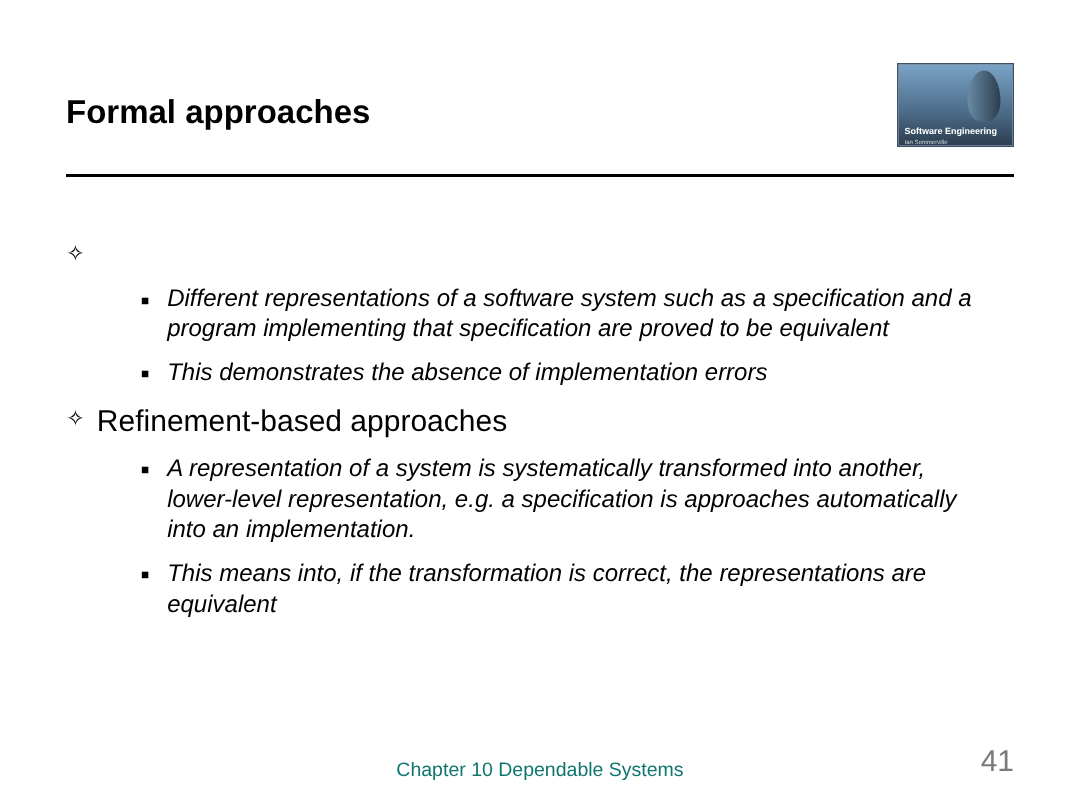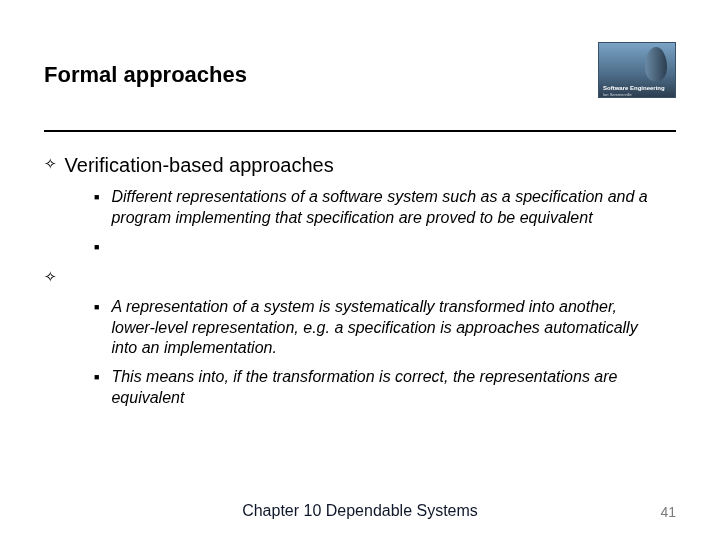--- a/index.html
+++ b/index.html
@@ -14,23 +14,23 @@
   }
   .slide {
     padding: 48px 44px 0 44px;
     position: relative;
     height: 100%;
   }
   .header {
     display: flex;
     justify-content: space-between;
     align-items: flex-start;
-    padding-bottom: 32px;
+    padding-bottom: 18px;
     border-bottom: 2.5px solid #000;
-    margin-bottom: 22px;
+    margin-bottom: 42px;
   }
   .title {
     font-size: 22px;
     font-weight: bold;
     color: #000;
     padding-top: 14px;
   }
   .logo-box {
     width: 78px;
     height: 56px;
@@ -115,28 +115,28 @@
     font-style: italic;
   }
   .footer {
     position: absolute;
     bottom: 20px;
     left: 0;
     right: 0;
     display: flex;
     justify-content: center;
     align-items: center;
-    font-size: 16px;
-    color: #0f172a;
+    font-size: 13px;
+    color: #0f766e;
   }
   .page-num {
     position: absolute;
     right: 44px;
     bottom: 20px;
-    font-size: 14px;
+    font-size: 20px;
     color: #7a7a7a;
   }
 </style>
 </head>
 <body>
 
 <div class="slide">
 
   <div class="header">
     <div class="title">Formal approaches</div>
@@ -146,36 +146,37 @@
       <div class="logo-sub">Ian Sommerville</div>
     </div>
   </div>
 
   <div class="content">
     <ul class="top-list">
 
       <li class="top-item">
         <div class="top-row">
           <span class="diamond">✧</span>
-          <span class="top-text">Verification-based approaches</span>
         </div>
         <ul class="sub-list">
           <li class="sub-item">
             <span class="square">■</span>
             <span class="sub-text">Different representations of a software system such as a specification and a program implementing that specification are proved to be equivalent</span>
           </li>
           <li class="sub-item">
             <span class="square">■</span>
+            <span class="sub-text">This demonstrates the absence of implementation errors</span>
           </li>
         </ul>
       </li>
 
       <li class="top-item">
         <div class="top-row">
           <span class="diamond">✧</span>
+          <span class="top-text">Refinement-based approaches</span>
         </div>
         <ul class="sub-list">
           <li class="sub-item">
             <span class="square">■</span>
             <span class="sub-text">A representation of a system is systematically transformed into another, lower-level representation, e.g. a specification is approaches automatically into an implementation.</span>
           </li>
           <li class="sub-item">
             <span class="square">■</span>
             <span class="sub-text">This means into, if the transformation is correct, the representations are equivalent</span>
           </li>

